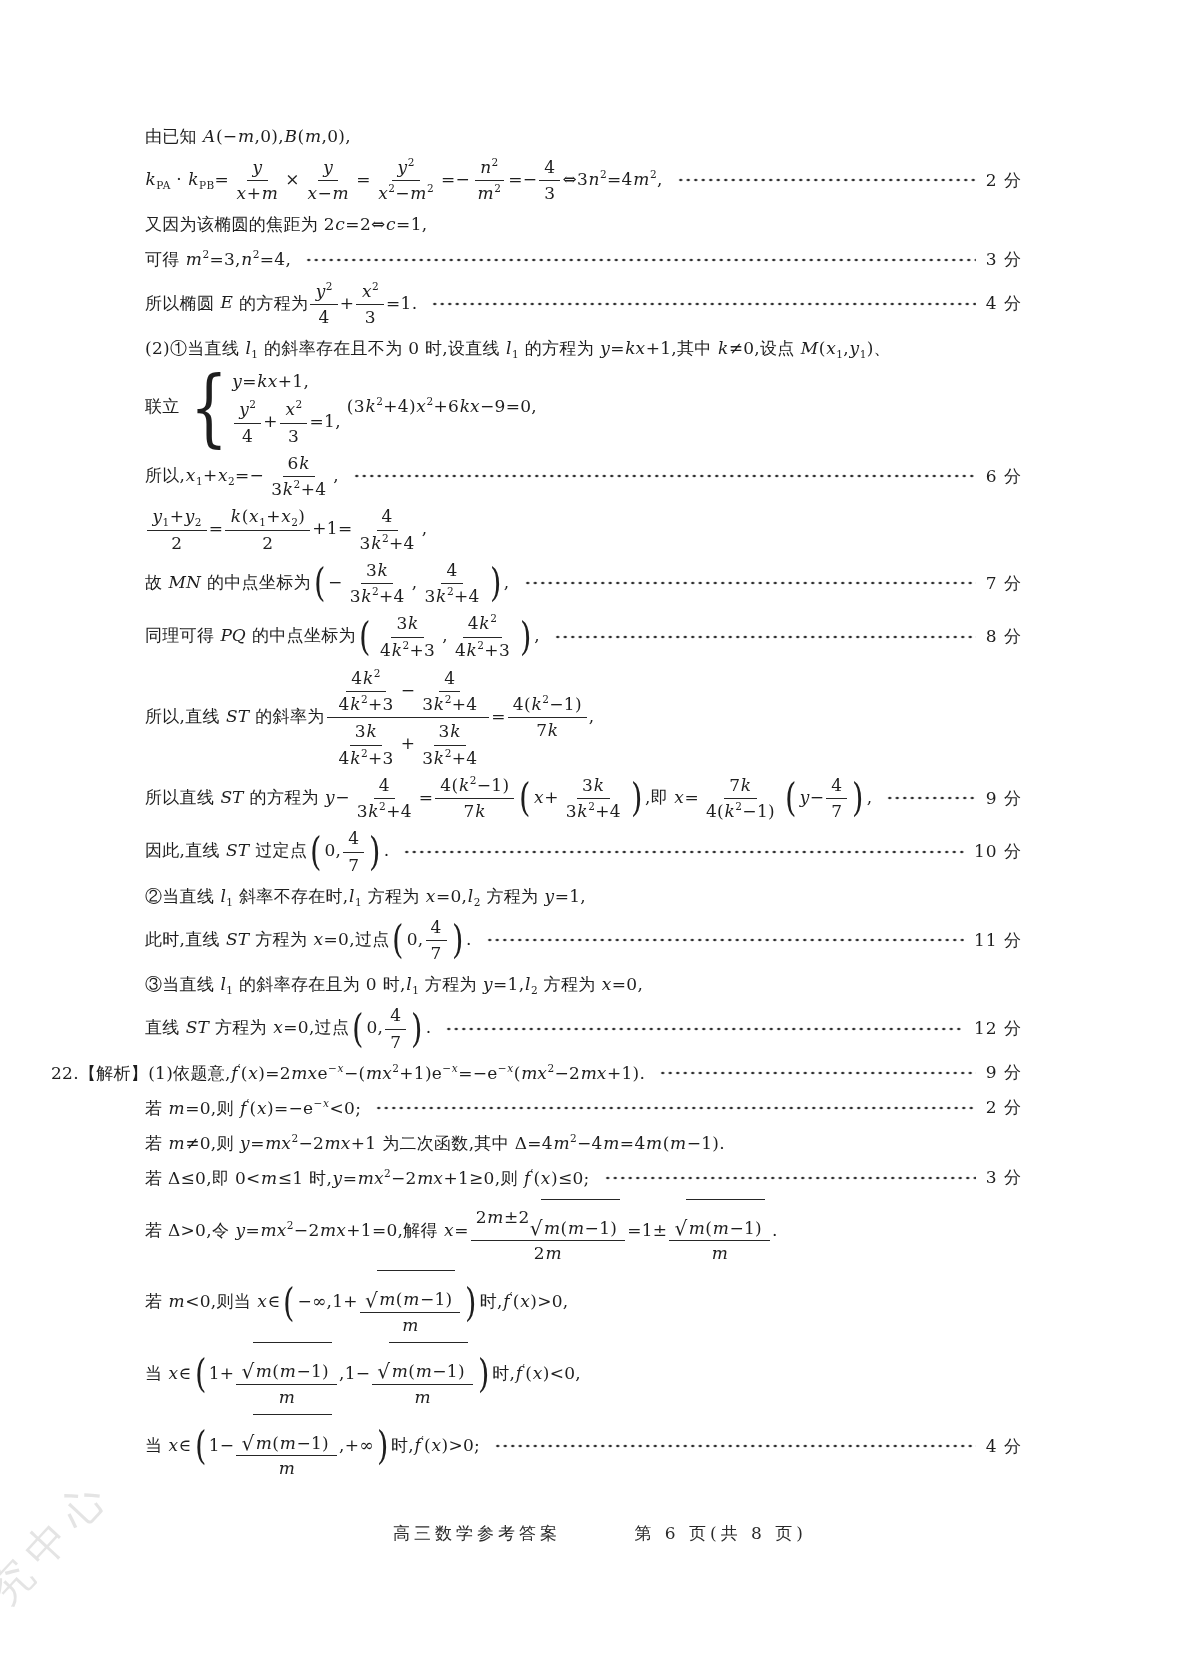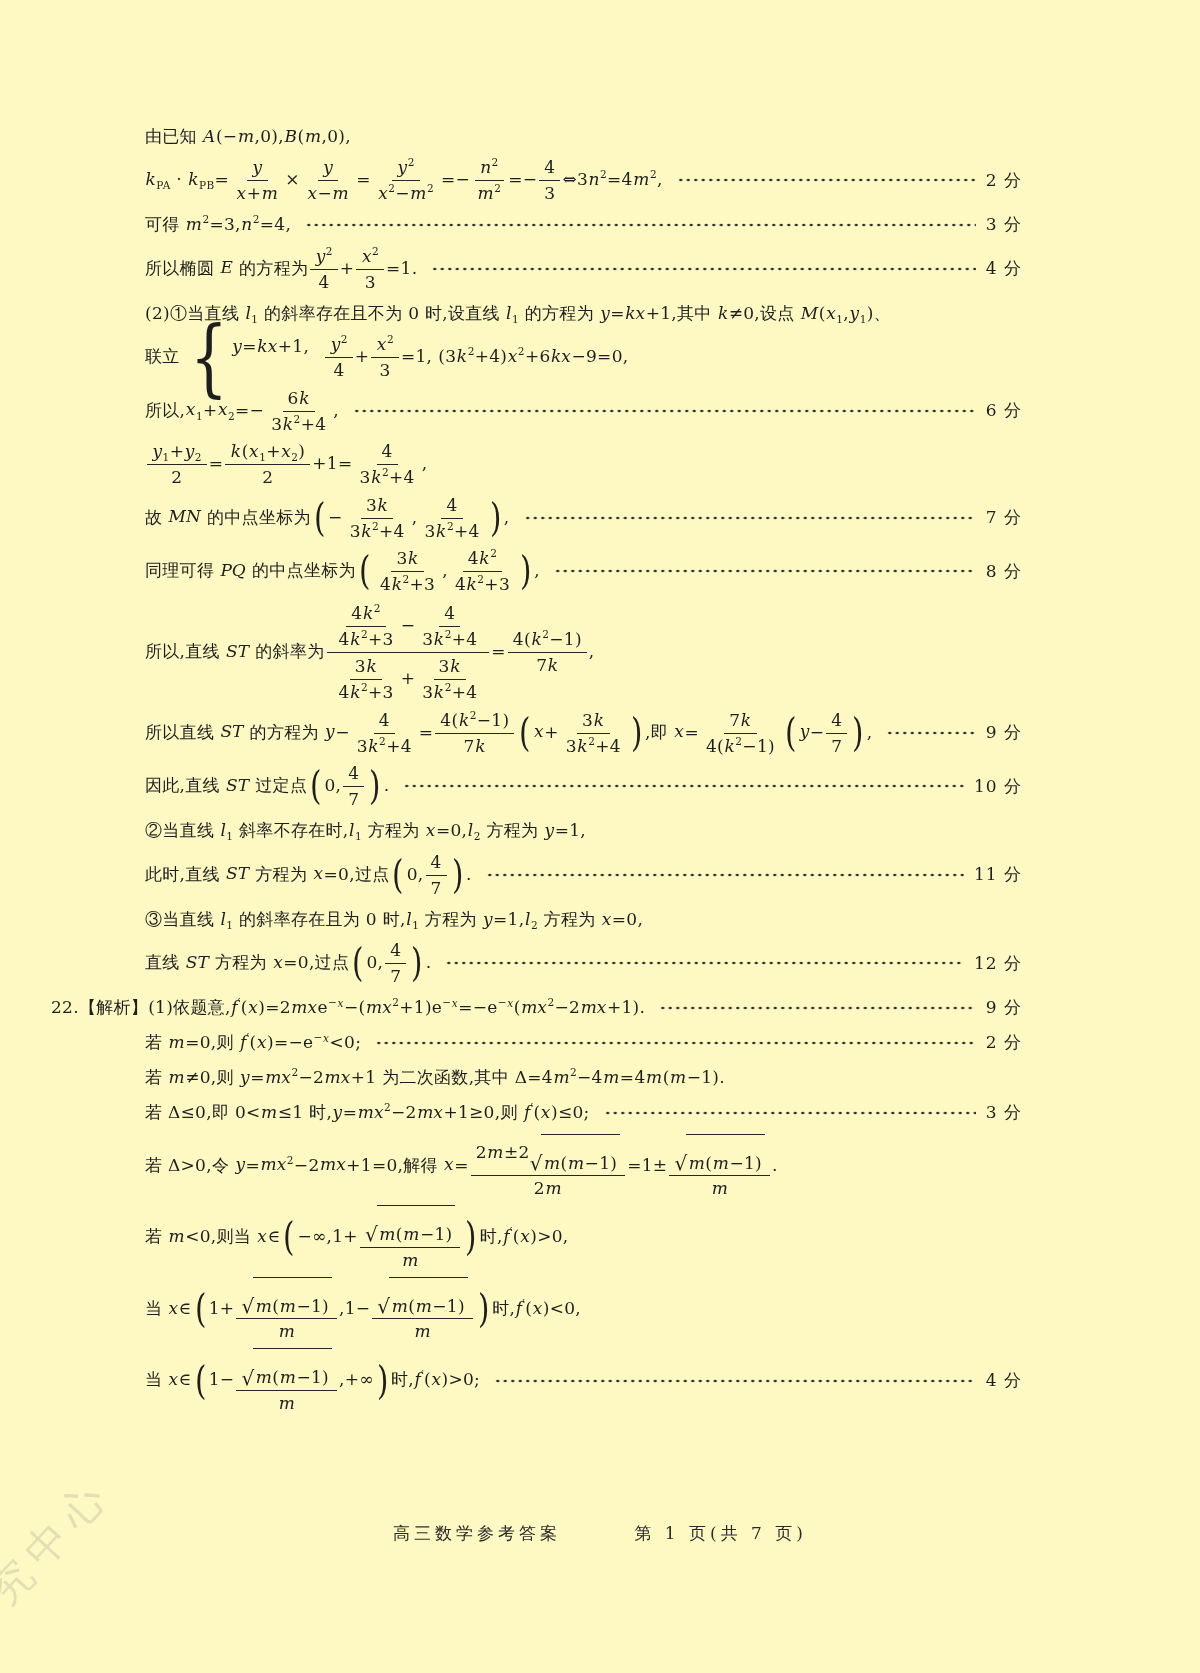--- a/index.html
+++ b/index.html
@@ -1,20 +1,20 @@
 <!DOCTYPE html>
 <html><head>
 <meta charset="utf-8">
 <style>
   html,body{margin:0;padding:0;background:#e8e8e8;}
   .page{
     position:relative;
     width:1200px;height:1673px;
     margin:0 auto;
-    background:#fef9c3;
+    background:#ffffff;
     color:#1e1e1e;
     font-family:"DejaVu Serif","Liberation Serif",serif;
     font-size:17px;
     overflow:hidden;
   }
   .content{padding-top:116px;}
   .line{
     display:flex;align-items:center;
     padding-left:145px;padding-right:178px;
     margin:5px 0;min-height:30px;
@@ -32,21 +32,21 @@
   .frac > .num{padding:1px 5px 2px;border-bottom:1.4px solid #262626;display:inline-block;white-space:nowrap;}
   .frac > .den{padding:2px 5px 0;display:inline-block;white-space:nowrap;}
   .sq{display:inline-flex;align-items:flex-end;vertical-align:middle;}
   .sq-r{font-size:1.18em;line-height:1;}
   .sq-b{border-top:1.4px solid #262626;padding:18px 3px 0 2px;margin-left:-1px;line-height:1.2;white-space:nowrap;}
   .grp{display:inline-flex;align-items:center;vertical-align:middle;margin:0 1px;}
   .grp-in{display:inline-block;white-space:nowrap;padding:0 1px;}
   .bp{font-size:2.3em;font-weight:300;line-height:0;transform:scaleX(.75);}
   .cases{display:inline-flex;align-items:center;vertical-align:middle;margin:0 6px 0 2px;}
   .cbrace{font-size:5em;font-weight:200;line-height:0;transform:scaleX(.7);margin-right:-4px;}
-  .ccol{display:inline-flex;align-items:flex-start;gap:14px;}
+  .ccol{display:inline-flex;flex-direction:column;align-items:flex-start;gap:4px;}
   .crow{display:inline-block;white-space:nowrap;}
   .dots{
     flex:1;min-width:40px;height:8px;align-self:center;margin:0 10px 0 14px;
     background-image:radial-gradient(circle,#2b2b2b 1.4px,transparent 1.6px);
     background-size:7.5px 8px;background-repeat:repeat-x;background-position:0 center;
   }
   .score{white-space:nowrap;letter-spacing:1px;}
   .footer{
     position:absolute;left:0;right:0;bottom:128px;
     text-align:center;font-size:17px;letter-spacing:4px;color:#2a2a2a;
@@ -82,20 +82,23 @@
             <span class="num"><span class="v">n</span><sup class="sp"><span class="tx">2</span></sup></span>
             <span class="den"><span class="v">m</span><sup class="sp"><span class="tx">2</span></sup></span>
           </span><span class="tx">=−</span><span class="frac">
             <span class="num"><span class="tx">4</span></span>
             <span class="den"><span class="tx">3</span></span>
           </span><span class="tx">⇔3</span><span class="v">n</span><sup class="sp"><span class="tx">2</span></sup><span class="tx">=4</span><span class="v">m</span><sup class="sp"><span class="tx">2</span></sup><span class="tx">,</span></span>
         <span class="dots"></span>
         <span class="score">2 分</span>
       </div>
       <div class="line">
+        <span class="expr"><span class="tx">又因为该椭圆的焦距为 2</span><span class="v">c</span><span class="tx">=2⇔</span><span class="v">c</span><span class="tx">=1,</span></span>
+      </div>
+      <div class="line">
         <span class="expr"><span class="tx">可得 </span><span class="v">m</span><sup class="sp"><span class="tx">2</span></sup><span class="tx">=3,</span><span class="v">n</span><sup class="sp"><span class="tx">2</span></sup><span class="tx">=4,</span></span>
         <span class="dots"></span>
         <span class="score">3 分</span>
       </div>
       <div class="line">
         <span class="expr"><span class="tx">所以椭圆 </span><span class="v">E</span><span class="tx"> 的方程为</span><span class="frac">
             <span class="num"><span class="v">y</span><sup class="sp"><span class="tx">2</span></sup></span>
             <span class="den"><span class="tx">4</span></span>
           </span><span class="tx">+</span><span class="frac">
             <span class="num"><span class="v">x</span><sup class="sp"><span class="tx">2</span></sup></span>
@@ -339,16 +342,16 @@
                 <span class="den"><span class="v">m</span></span>
               </span><span class="tx">,+∞</span></span>
             <span class="bp">)</span>
           </span><span class="tx">时,</span><span class="v">f</span><sup class="sp"><span class="tx">′</span></sup><span class="tx">(</span><span class="v">x</span><span class="tx">)&gt;0;</span></span>
         <span class="dots"></span>
         <span class="score">4 分</span>
       </div>
     </div>
   <div class="footer">
     <span class="fpart">高三数学参考答案</span>
-    <span class="fpart">第 1 页(共 7 页)</span>
+    <span class="fpart">第 6 页(共 8 页)</span>
   </div>
   <div class="watermark">研究中心</div>
 </div>
 
 </body></html>

